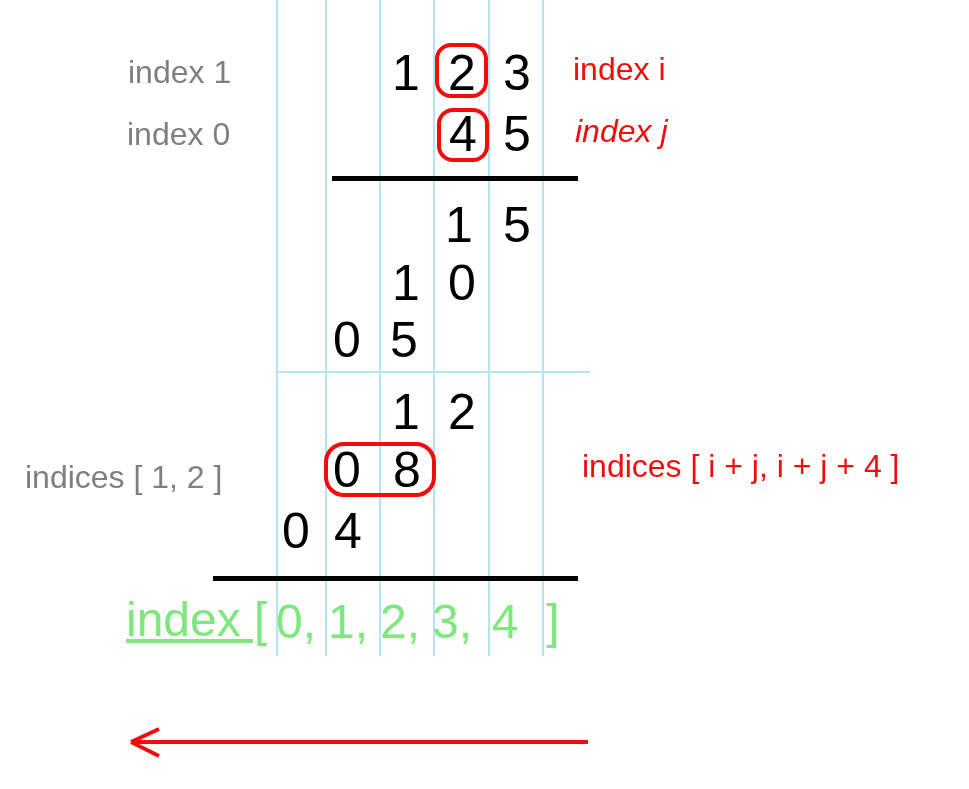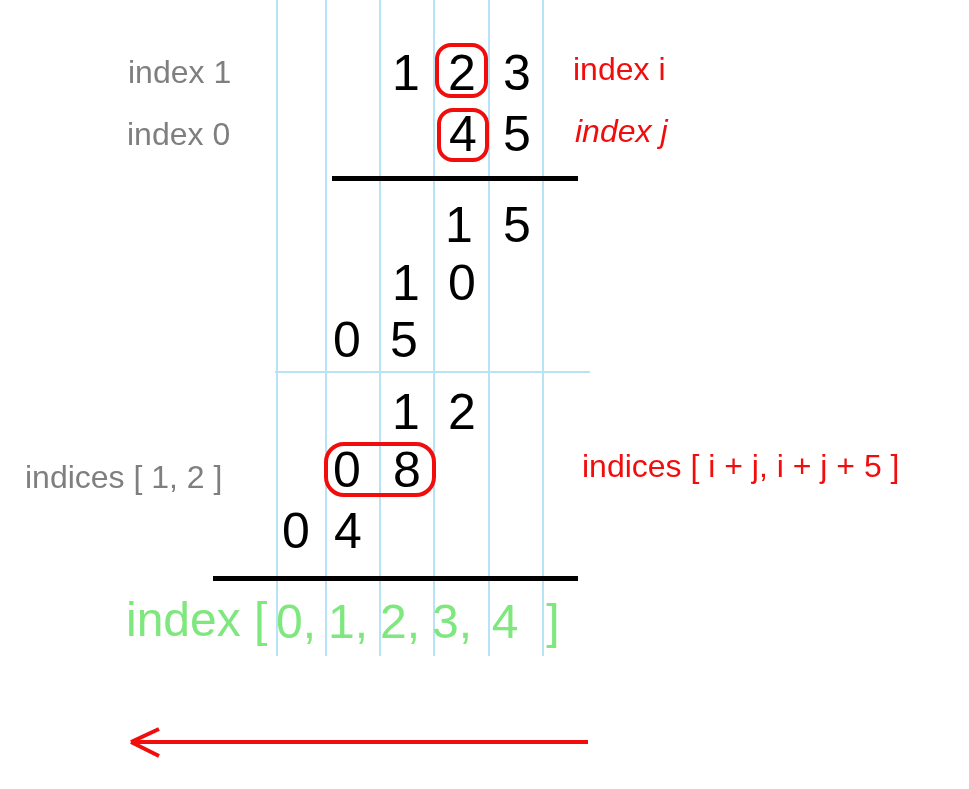--- a/index.html
+++ b/index.html
@@ -56,22 +56,22 @@
       <line x1="588" y1="742" x2="131" y2="742" stroke="#f20d0d" stroke-width="4"></line>
       <line x1="131" y1="742" x2="159" y2="729" stroke="#f20d0d" stroke-width="4"></line>
       <line x1="131" y1="742" x2="159" y2="756" stroke="#f20d0d" stroke-width="4"></line>
     </svg>
 
   <span class="label gray" style="left: 128px; top: 72px;">index 1</span>
   <span class="label gray" style="left: 127px; top: 134px;">index 0</span>
   <span class="label red" style="left: 573px; top: 69px;">index i</span>
   <span class="label red" style="left: 575px; top: 131px; font-style: italic;">index j</span>
   <span class="label gray" style="left: 25px; top: 465px; margin-top: 12px;">indices [ 1, 2 ]</span>
-  <span class="label red" style="left: 582px; top: 466px;">indices [ i + j, i + j + 5 ]</span>
-  <span class="label green" style="left: 126px; top: 620px;">index [</span>
+  <span class="label red" style="left: 582px; top: 466px;">indices [ i + j, i + j + 4 ]</span>
+  <span class="label green" style="left: 126px; top: 620px; text-decoration: underline;">index [</span>
 <span class="vline" style="left: 276px; top: 0px; height: 656px;"></span>
     <span class="vline" style="left: 325px; top: 0px; height: 656px;"></span>
     <span class="vline" style="left: 379px; top: 0px; height: 656px;"></span>
     <span class="vline" style="left: 433px; top: 0px; height: 656px;"></span>
     <span class="vline" style="left: 488px; top: 0px; height: 656px;"></span>
     <span class="vline" style="left: 542px; top: 0px; height: 656px;"></span>
     <span class="bluehline" style="left: 275px; top: 371px; width: 315px;"></span>
     <span class="rule" style="left: 332px; top: 176px; width: 246px;"></span>
     <span class="rule" style="left: 213px; top: 576px; width: 365px;"></span>
     <span class="digit" style="left: 406px; top: 73px;">1</span>

